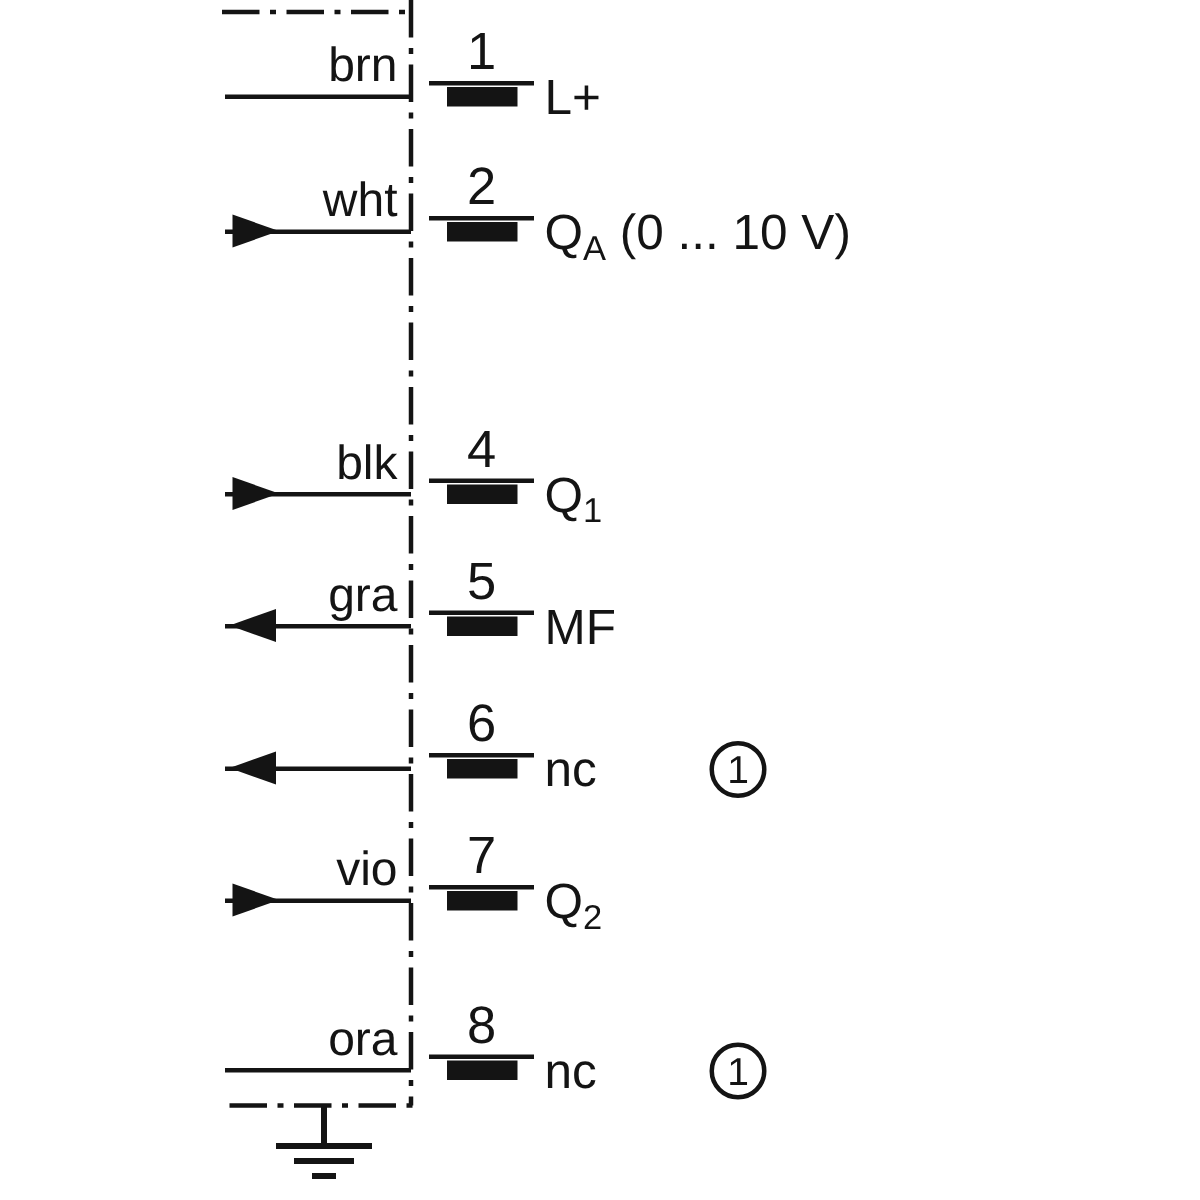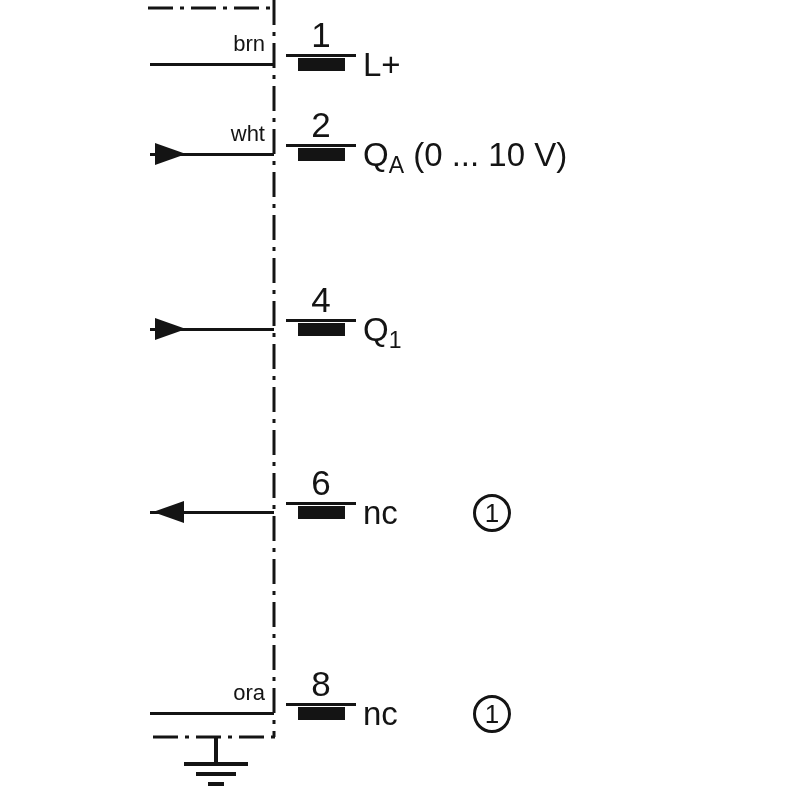--- a/index.html
+++ b/index.html
@@ -12,21 +12,21 @@
     color: #141414;
     overflow: hidden;
   }
   .row { position: absolute; left: 0; width: 800px; height: 92px; }
   .wire {
     position: absolute; left: 150px; width: 124px; top: 43px; height: 3px;
     background: #141414;
   }
   .color-label {
     position: absolute; left: 130px; width: 135px; top: 5px; height: 37px;
-    font-size: 22px; line-height: 37px; text-align: right;
+    font-size: 32px; line-height: 37px; text-align: right;
   }
   .pin-num {
     position: absolute; left: 286px; width: 70px; top: -3px; height: 36px;
     font-size: 35px; line-height: 36px; text-align: center;
   }
   .pin-underline {
     position: absolute; left: 286px; width: 70px; top: 34px; height: 3px;
     background: #141414;
   }
   .stub {
@@ -86,37 +86,56 @@
     <div class="pin-num">2</div>
     <div class="pin-underline"></div>
     <div class="stub"></div>
     <div class="signal"><span>Q</span><span class="sub">A</span><span> (0 ... 10 V)</span></div>
   </div>
 
 
   <div class="row" style="top:285px">
     <div class="wire"></div>
     <div class="arrow dir-right"></div>
+    <div class="color-label">blk</div>
     <div class="pin-num">4</div>
     <div class="pin-underline"></div>
     <div class="stub"></div>
     <div class="signal"><span>Q</span><span class="sub">1</span><span></span></div>
   </div>
 
+  <div class="row" style="top:373px">
+    <div class="wire"></div>
+    <div class="arrow dir-left"></div>
+    <div class="color-label">gra</div>
+    <div class="pin-num">5</div>
+    <div class="pin-underline"></div>
+    <div class="stub"></div>
+    <div class="signal"><span>MF</span><span class="sub"></span><span></span></div>
+  </div>
 
   <div class="row" style="top:468px">
     <div class="wire"></div>
     <div class="arrow dir-left"></div>
     <div class="pin-num">6</div>
     <div class="pin-underline"></div>
     <div class="stub"></div>
     <div class="signal"><span>nc</span><span class="sub"></span><span></span></div>
     <div class="note-circle">1</div>
   </div>
 
+  <div class="row" style="top:556px">
+    <div class="wire"></div>
+    <div class="arrow dir-right"></div>
+    <div class="color-label">vio</div>
+    <div class="pin-num">7</div>
+    <div class="pin-underline"></div>
+    <div class="stub"></div>
+    <div class="signal"><span>Q</span><span class="sub">2</span><span></span></div>
+  </div>
 
   <div class="row" style="top:669px">
     <div class="wire"></div>
     <div class="color-label">ora</div>
     <div class="pin-num">8</div>
     <div class="pin-underline"></div>
     <div class="stub"></div>
     <div class="signal"><span>nc</span><span class="sub"></span><span></span></div>
     <div class="note-circle">1</div>
   </div>

